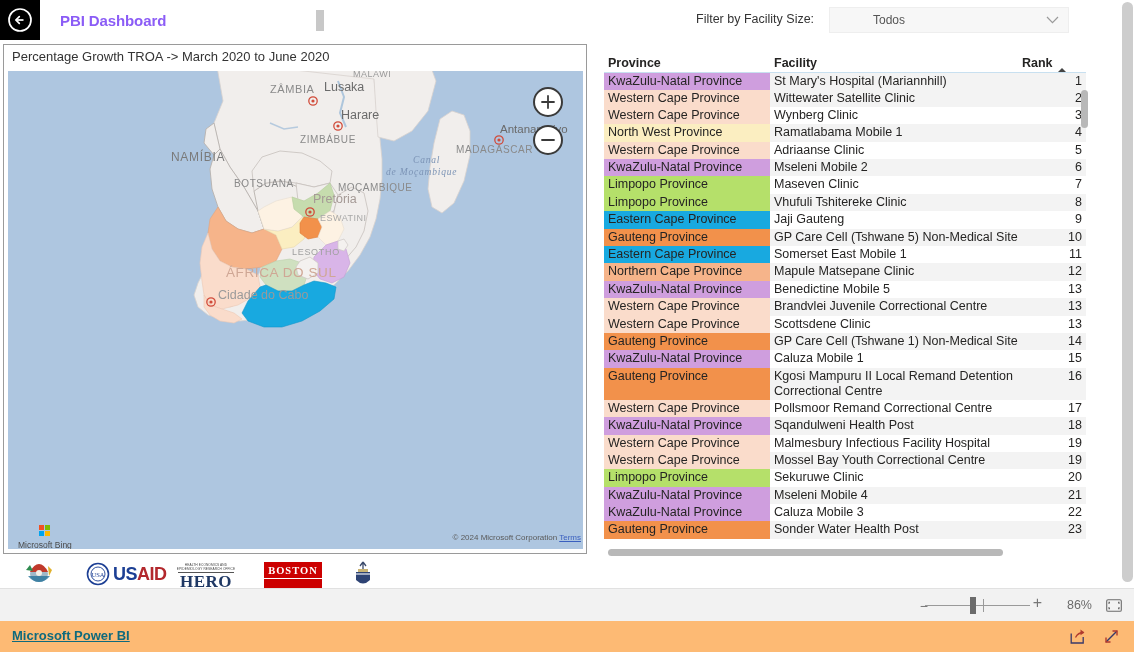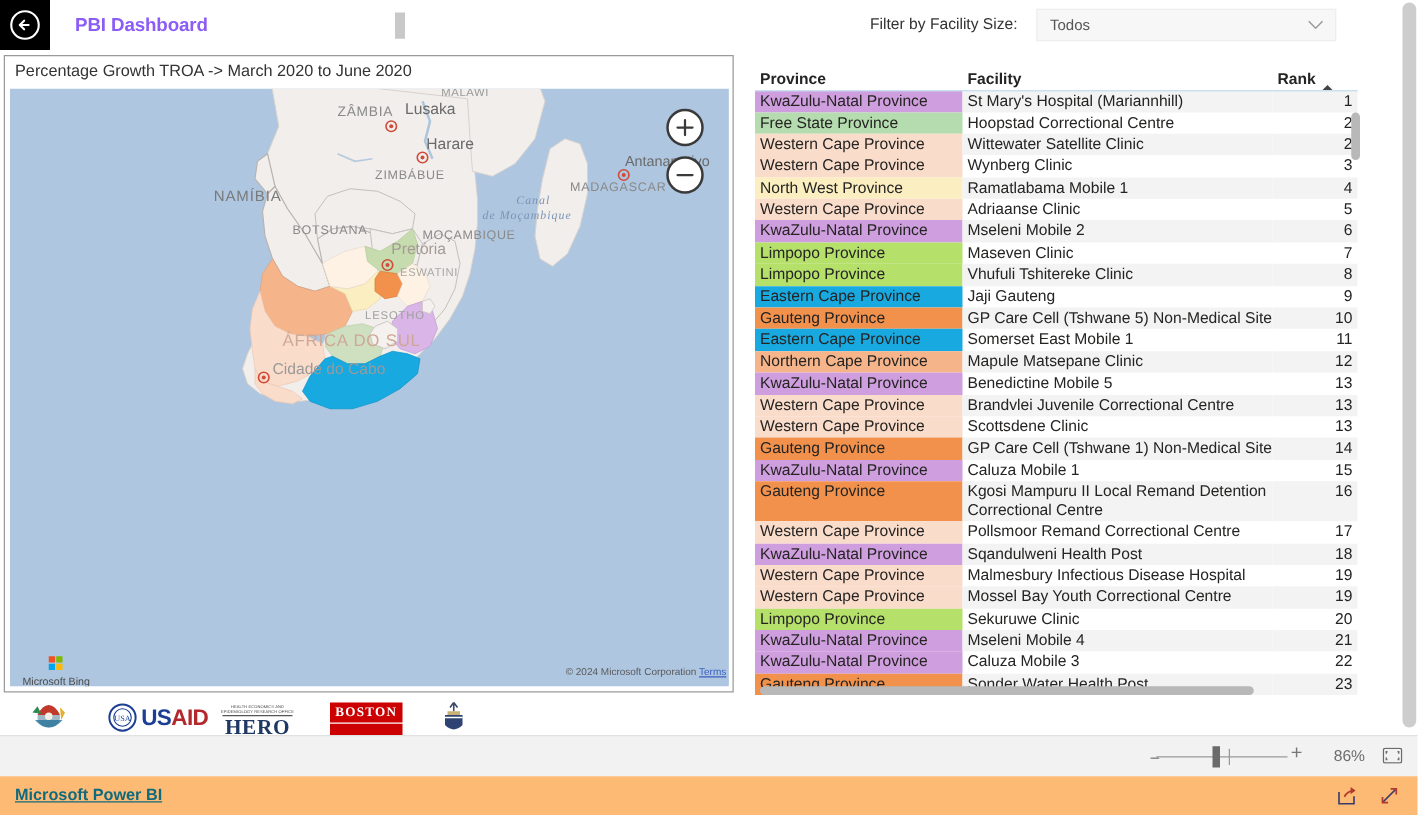--- a/index.html
+++ b/index.html
@@ -30,21 +30,21 @@
     position: absolute; left: 316px; top: 10px; width: 8px; height: 21px;
     background: #c8c8c8;
   }
   .filter-label {
     position: absolute; left: 696px; top: 12px;
     font-size: 12.5px; color: #333333;
   }
   .filter-select {
     position: absolute; left: 829px; top: 7px; width: 240px; height: 26px;
     background: #f7f7f7; border: 1px solid #eeeeee;
-    display: flex; align-items: center; cursor: pointer;
+    display: flex; align-items: center; cursor: pointer; padding-left: 33px;
   }
   .filter-select .val {
     font-size: 12px; color: #555555; padding-left: 10px; flex: 1;
   }
   .filter-select .chev {
     padding-right: 9px; display:flex; align-items:center;
   }
 
   
   .map-panel {
@@ -382,25 +382,20 @@
           <span class="sort-arrow"></span>
         </th>
       </tr>
     </thead>
     <tbody id="tbody">
         <tr class="alt">
           <td class="prov" style="background: rgb(207, 158, 222);">KwaZulu-Natal Province</td>
           <td class="fac" style="white-space: nowrap;">St Mary's Hospital (Mariannhill)</td>
           <td class="rank">1</td>
         </tr>
-        <tr>
-          <td class="prov" style="background: rgb(181, 220, 174);">Free State Province</td>
-          <td class="fac" style="white-space: nowrap;">Hoopstad Correctional Centre</td>
-          <td class="rank">2</td>
-        </tr>
         <tr class="alt">
           <td class="prov" style="background: rgb(250, 220, 203);">Western Cape Province</td>
           <td class="fac" style="white-space: nowrap;">Wittewater Satellite Clinic</td>
           <td class="rank">2</td>
         </tr>
         <tr>
           <td class="prov" style="background: rgb(250, 220, 203);">Western Cape Province</td>
           <td class="fac" style="white-space: nowrap;">Wynberg Clinic</td>
           <td class="rank">3</td>
         </tr>
@@ -484,21 +479,21 @@
           <td class="fac" style="white-space: nowrap;">Pollsmoor Remand Correctional Centre</td>
           <td class="rank">17</td>
         </tr>
         <tr class="alt">
           <td class="prov" style="background: rgb(207, 158, 222);">KwaZulu-Natal Province</td>
           <td class="fac" style="white-space: nowrap;">Sqandulweni Health Post</td>
           <td class="rank">18</td>
         </tr>
         <tr>
           <td class="prov" style="background: rgb(250, 220, 203);">Western Cape Province</td>
-          <td class="fac" style="white-space: nowrap;">Malmesbury Infectious Disease Hospital</td>
+          <td class="fac" style="white-space: nowrap;">Malmesbury Infectious Facility Hospital</td>
           <td class="rank">19</td>
         </tr>
         <tr class="alt">
           <td class="prov" style="background: rgb(250, 220, 203);">Western Cape Province</td>
           <td class="fac" style="white-space: nowrap;">Mossel Bay Youth Correctional Centre</td>
           <td class="rank">19</td>
         </tr>
         <tr>
           <td class="prov" style="background: rgb(181, 224, 106);">Limpopo Province</td>
           <td class="fac" style="white-space: nowrap;">Sekuruwe Clinic</td>

